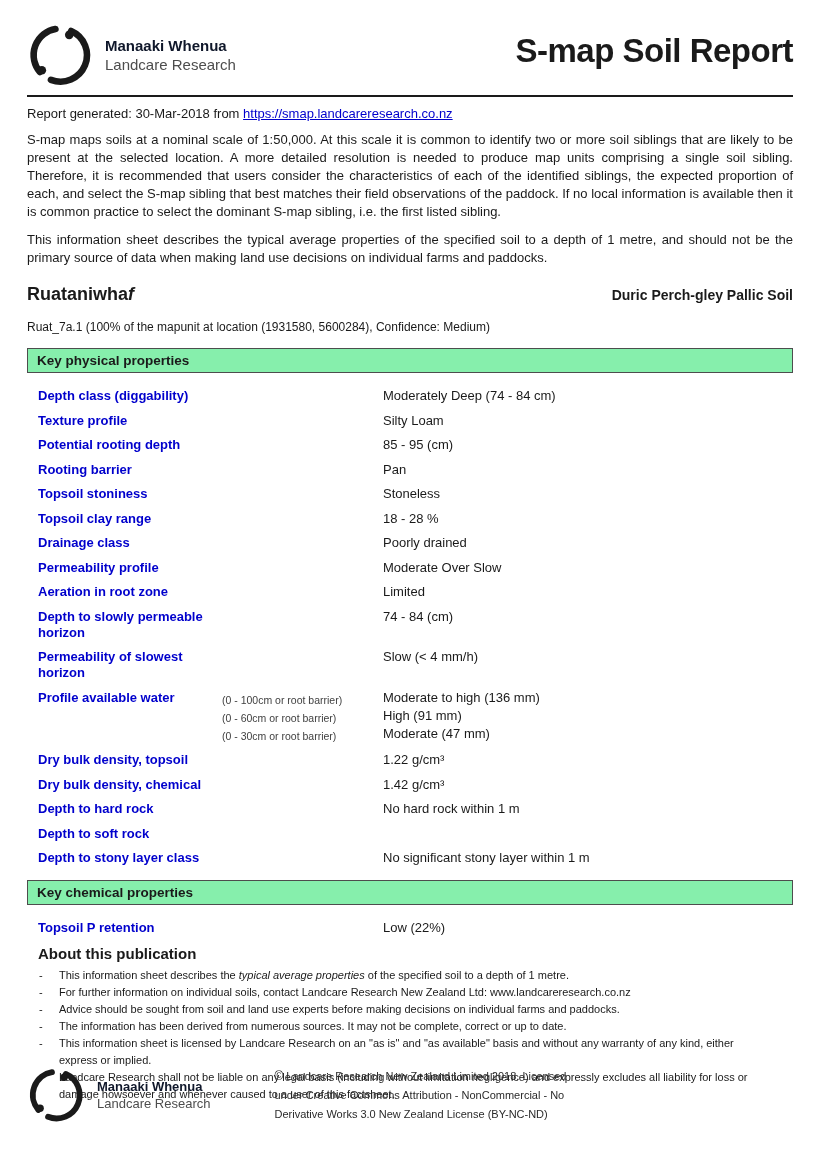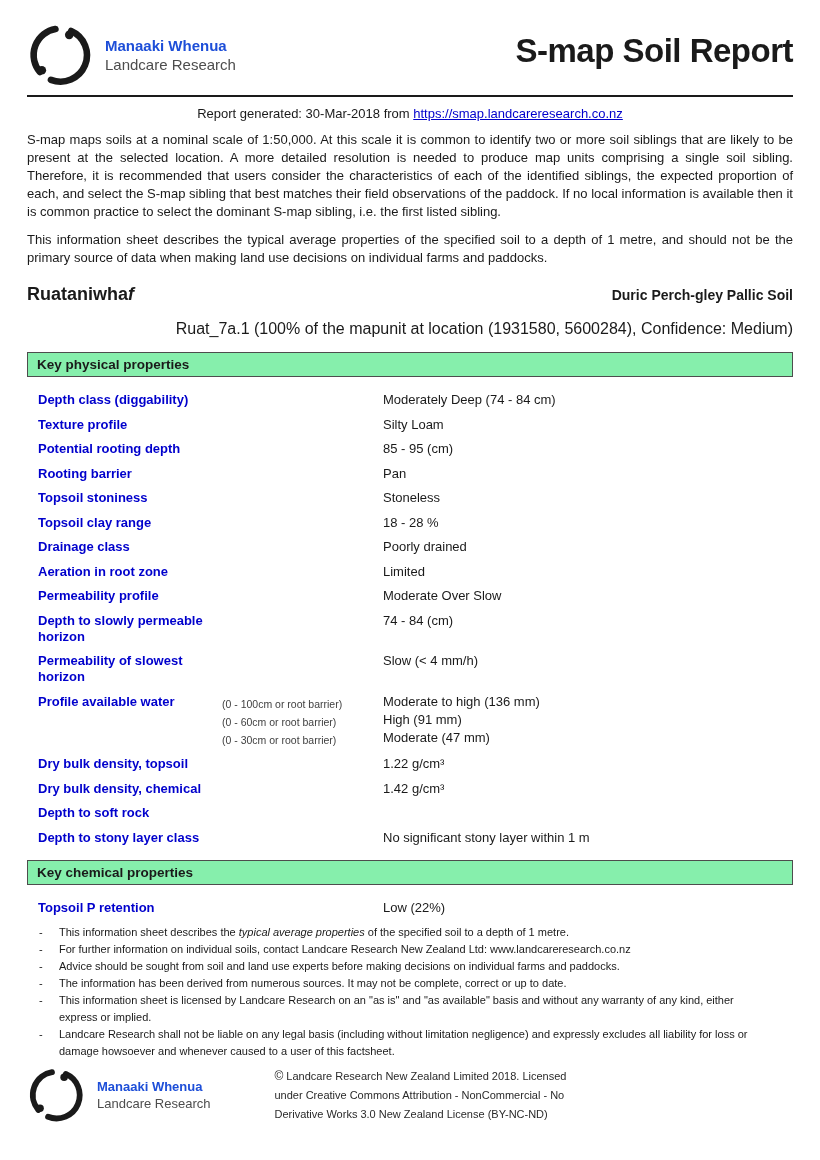--- a/index.html
+++ b/index.html
@@ -13,37 +13,37 @@
     background: #ffffff;
     padding: 22px 27px 0 27px;
     overflow: hidden;
   }
 
   
   .header { display: flex; align-items: flex-start; justify-content: space-between; }
   .brand-block { display: flex; align-items: center; }
   .logo { width: 66px; height: 66px; flex-shrink: 0; }
   .brand-text { margin-left: 12px; line-height: 19px; }
-  .brand-name { font-weight: bold; font-size: 15px; color: #1d4ed8; }
+  .brand-name { font-weight: bold; font-size: 15px; color: #0f172a; }
   .brand-sub  { font-size: 15px; color: #4d4d4d; }
   .report-title { font-size: 33px; font-weight: bold; letter-spacing: -0.5px; padding-top: 10px; }
 
   .rule { border: none; border-top: 2px solid #1a1a1a; margin-top: 7px; }
 
   
-  .meta-line { margin-top: 9px; font-size: 13px; text-align: center; }
+  .meta-line { margin-top: 9px; font-size: 13px; }
   .meta-link { color: #0000cc; text-decoration: underline; }
   .intro-para { margin-top: 10px; font-size: 13px; line-height: 18px; text-align: justify; }
 
   
   .soil-head { display: flex; justify-content: space-between; align-items: center; margin-top: 17px; }
   .soil-name { font-size: 18px; font-weight: bold; }
   .soil-name .suffix { font-style: italic; }
   .soil-class { font-size: 14px; font-weight: bold; }
-  .sibling-line { margin-top: 15px; font-size: 16px; text-align: right; }
+  .sibling-line { margin-top: 15px; font-size: 12px; }
 
   
   .section-bar {
     margin-top: 14px;
     background: #86efac;
     border: 1px solid #4d4d4d;
     font-weight: bold;
     font-size: 13.5px;
     padding: 4px 9px 4px 9px;
   }
@@ -189,37 +189,37 @@
         <div class="prop-lines">
 
             <div class="prop-line">
               <div class="prop-qualifier"></div>
               <div class="prop-value">Poorly drained</div>
             </div>
           </div>
       </div>
 
       <div class="prop-row">
+        <div class="prop-label">Permeability profile</div>
+        <div class="prop-lines">
+
+            <div class="prop-line">
+              <div class="prop-qualifier"></div>
+              <div class="prop-value">Moderate Over Slow</div>
+            </div>
+          </div>
+      </div>
+
+      <div class="prop-row">
         <div class="prop-label">Aeration in root zone</div>
         <div class="prop-lines">
 
             <div class="prop-line">
               <div class="prop-qualifier"></div>
               <div class="prop-value">Limited</div>
-            </div>
-          </div>
-      </div>
-
-      <div class="prop-row">
-        <div class="prop-label">Permeability profile</div>
-        <div class="prop-lines">
-
-            <div class="prop-line">
-              <div class="prop-qualifier"></div>
-              <div class="prop-value">Moderate Over Slow</div>
             </div>
           </div>
       </div>
 
       <div class="prop-row">
         <div class="prop-label">Depth to slowly permeable horizon</div>
         <div class="prop-lines">
 
             <div class="prop-line">
               <div class="prop-qualifier"></div>
@@ -275,20 +275,30 @@
         <div class="prop-label">Dry bulk density, chemical</div>
         <div class="prop-lines">
 
             <div class="prop-line">
               <div class="prop-qualifier"></div>
               <div class="prop-value">1.42 g/cm³</div>
             </div>
           </div>
       </div>
 
+      <div class="prop-row">
+        <div class="prop-label">Depth to hard rock</div>
+        <div class="prop-lines">
+
+            <div class="prop-line">
+              <div class="prop-qualifier"></div>
+              <div class="prop-value">No hard rock within 1 m</div>
+            </div>
+          </div>
+      </div>
 
       <div class="prop-row">
         <div class="prop-label">Depth to soft rock</div>
       </div>
 
       <div class="prop-row">
         <div class="prop-label">Depth to stony layer class</div>
         <div class="prop-lines">
 
             <div class="prop-line">
@@ -308,20 +318,21 @@
         <div class="prop-lines">
 
             <div class="prop-line">
               <div class="prop-qualifier"></div>
               <div class="prop-value">Low (22%)</div>
             </div>
           </div>
       </div>
     </div>
 
+  <div class="about-title">About this publication</div>
   <div class="about-bullets">
 
       <div class="bullet">
         <div class="bullet-marker">-</div>
         <div class="bullet-text"><span>This information sheet describes the </span><span class="em">typical average properties</span><span> of the specified soil to a depth of 1 metre.</span></div>
       </div>
 
       <div class="bullet">
         <div class="bullet-marker">-</div>
         <div class="bullet-text"><span>For further information on individual soils, contact Landcare Research New Zealand Ltd: www.landcareresearch.co.nz</span><span class="em"></span><span></span></div>

